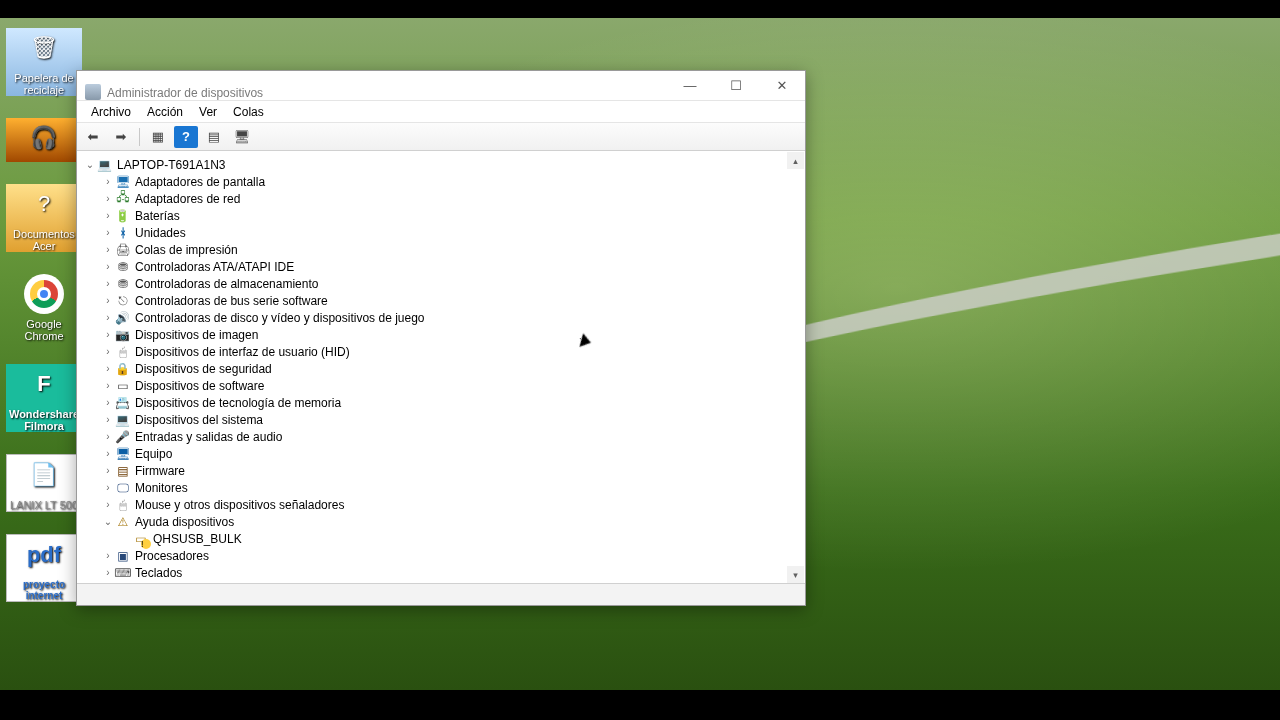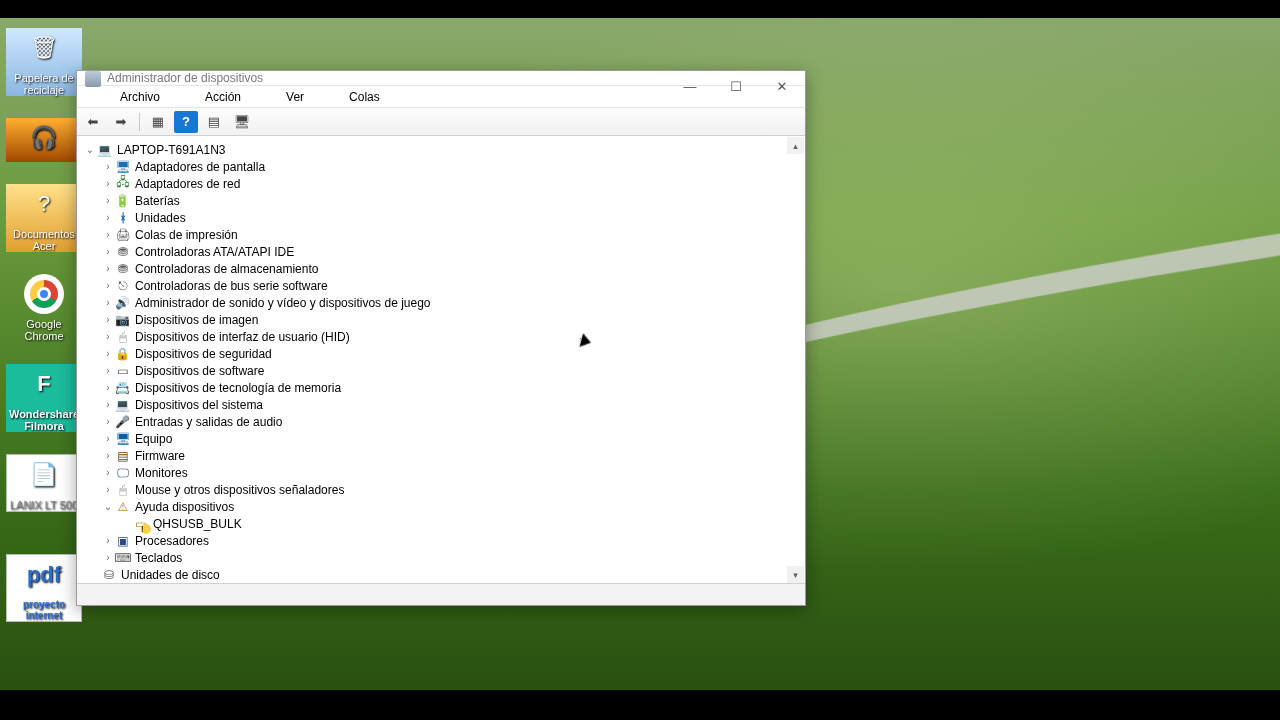--- a/index.html
+++ b/index.html
@@ -54,37 +54,37 @@
   }
   .bin   { background: linear-gradient(#cfe8ff,#8ab6e0); }
   .aud   { background: linear-gradient(#ffb030,#a04800); }
   .folder{ background: linear-gradient(#ffe08a,#e0a030); }
   .chrome .dimg { background: #fff; border-radius: 50%; position: relative; }
   .chrome .dimg::before{content:"";position:absolute;inset:6px;border-radius:50%;
     background: conic-gradient(#db4437 0 120deg,#0f9d58 120deg 240deg,#ffcd40 240deg 360deg);}
   .chrome .dimg::after{content:"";position:absolute;inset:13px;border-radius:50%;background:#4285f4;border:3px solid #fff;}
   .filmora{ background:#1abc9c;color:#fff;font-weight:bold; }
   .file  { background:#fff;border:1px solid #bbb;color:#888; }
-  .pdf   { background:#fff;border:1px solid #bbb;color:#2a6dc9;font-size:10px;font-weight:bold;margin-top:20px; }
+  .pdf   { background:#fff;border:1px solid #bbb;color:#2a6dc9;font-size:10px;font-weight:bold; }
 
   
   .window {
     position: absolute;
     top: 52px; left: 76px;
     width: 730px; height: 536px;
     background: #fff;
     border: 1px solid #9a9a9a;
     box-shadow: 0 4px 16px rgba(0,0,0,0.35);
     display: flex;
     flex-direction: column;
   }
   .titlebar {
-    height: 15px;
+    height: 30px;
     display: flex;
-    align-items: flex-start;
+    align-items: flex-end;
     padding-left: 8px;
     background: #fff;
     border-bottom: 1px solid #e5e5e5;
     color: #7a7a7a;
     font-size: 12px;
   }
   .titlebar .appicon {
     width: 16px; height: 16px; margin-right: 6px;
     background: linear-gradient(#bcd, #89a);
     border-radius: 2px;
@@ -96,21 +96,21 @@
     font-size: 13px; color: #555;
   }
 
   .menubar {
     height: 22px;
     display: flex; align-items: center;
     padding: 0 6px;
     border-bottom: 1px solid #e5e5e5;
     font-size: 12px;
   }
-  .menuitem { padding: 16px 8px; cursor: default; margin-left: 29px; }
+  .menuitem { padding: 16px 8px; cursor: default; }
 
   .toolbar {
     height: 28px;
     display: flex; align-items: center;
     gap: 4px;
     padding: 0 4px;
     border-bottom: 1px solid #d0d0d0;
     background: linear-gradient(#fcfcfc,#f1f1f1);
   }
   .tbtn {
@@ -318,21 +318,21 @@
             <span class="label">Controladoras de almacenamiento</span>
           </div>
           <div class="node depth1">
             <span class="arrow">›</span>
             <span class="nicon ic-usb">⎋</span>
             <span class="label">Controladoras de bus serie software</span>
           </div>
           <div class="node depth1">
             <span class="arrow">›</span>
             <span class="nicon ic-snd">🔊</span>
-            <span class="label">Administrador de sonido y vídeo y dispositivos de juego</span>
+            <span class="label">Controladoras de disco y vídeo y dispositivos de juego</span>
           </div>
           <div class="node depth1">
             <span class="arrow">›</span>
             <span class="nicon ic-cam">📷</span>
             <span class="label">Dispositivos de imagen</span>
           </div>
           <div class="node depth1">
             <span class="arrow">›</span>
             <span class="nicon ic-hid">🖱</span>
             <span class="label">Dispositivos de interfaz de usuario (HID)</span>

